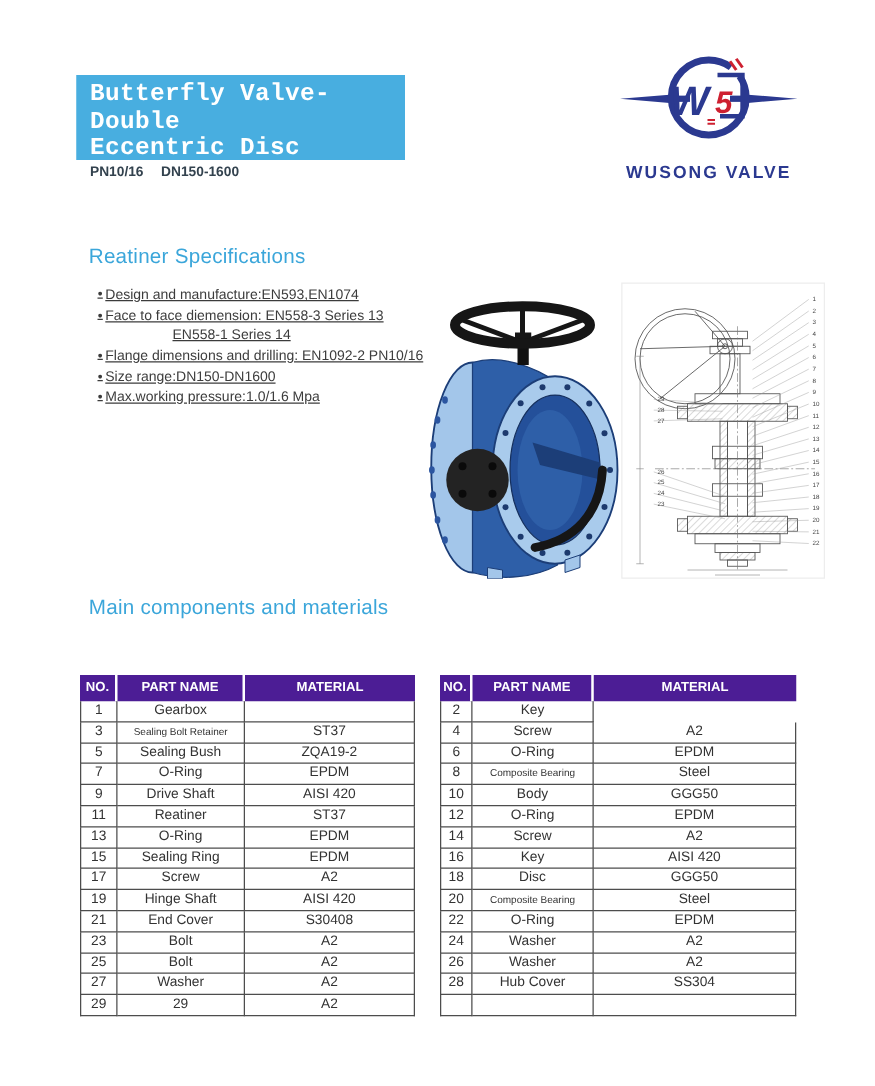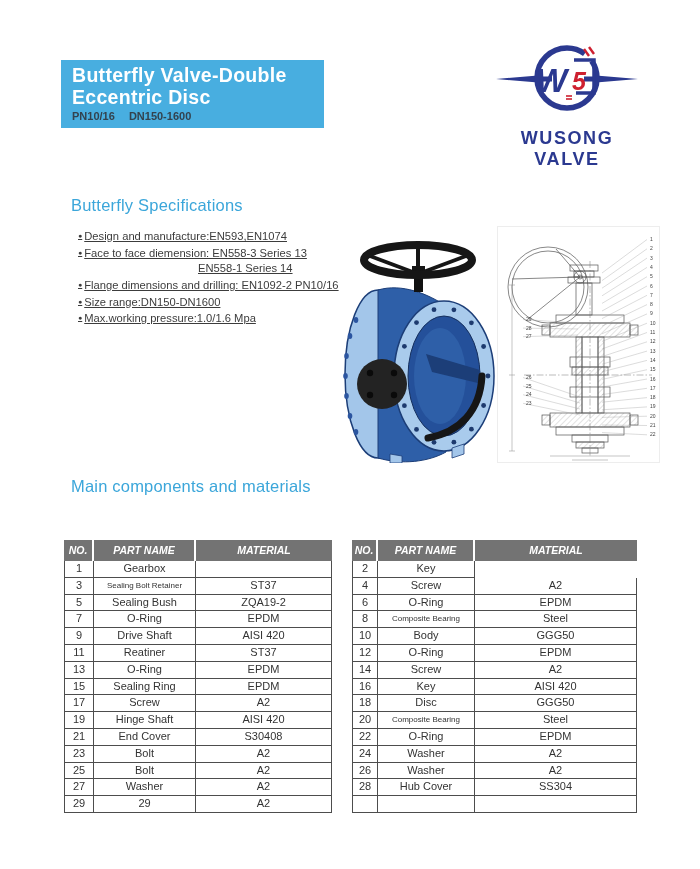--- a/index.html
+++ b/index.html
@@ -2,48 +2,48 @@
 <html><head>
 <meta charset="utf-8">
 <style>
   html,body{margin:0;padding:0;background:#fff;}
   .page{position:relative;width:700px;height:869px;background:#ffffff;
         font-family:"Liberation Sans",sans-serif;overflow:hidden;}
 
   
   .banner{position:absolute;left:61px;top:60px;width:263px;height:68px;
           background:#48AEE0;box-sizing:border-box;padding:5px 0 0 11px;}
-  .banner-title{color:#ffffff;font-weight:bold;font-size:19.5px;line-height:21.5px;letter-spacing:.3px;}
+  .banner-title{color:#ffffff;font-weight:bold;font-size:19.5px;line-height:21.5px;letter-spacing:.3px;font-family:Liberation Mono, monospace;}
   .banner-sub{margin-top:2px;font-size:11px;font-weight:bold;color:#33424E;}
   .banner-sub .pn{margin-right:11px;}
 
   
   .logo{position:absolute;left:492px;top:34px;width:150px;text-align:center;}
-  .brand{margin-top:2px;font-size:18px;font-weight:bold;letter-spacing:1.6px;color:#2B3990;}
+  .brand{margin-top:2px;font-size:14px;font-weight:bold;letter-spacing:1.6px;color:#2B3990;}
 
   
   .sec{position:absolute;margin:0;font-weight:400;font-size:16.5px;color:#3BA6DA;letter-spacing:.2px;}
   #spec-heading{left:71px;top:196px;}
   #comp-heading{left:71px;top:477px;}
 
   
   .spec-list{position:absolute;left:78px;top:228px;width:275px;font-size:11.2px;color:#3C3C3C;text-decoration:underline;}
   .spec-line{display:flex;line-height:16.5px;}
   .bullet{font-size:7px;line-height:16.5px;margin-right:2px;}
-  .spec-cont{margin-left:120px;line-height:14px;padding-bottom:2px;}
+  .spec-cont{margin-left:60px;line-height:14px;padding-bottom:2px;}
 
   
   .valve-photo{position:absolute;left:332px;top:226px;width:168px;height:237px;}
   .valve-drawing{position:absolute;left:497px;top:226px;width:163px;height:237px;
                  border:1px solid #ededed;box-sizing:border-box;background:#fff;}
 
   
   .tables{position:absolute;left:64px;top:540px;display:flex;gap:20px;}
   .ctable{display:flex;flex-direction:column;}
-  .thead{display:flex;background:#737373;font-style:italic;}
+  .thead{display:flex;background:#4c1d95;}
   .thead .cell{color:#fff;font-size:10.5px;font-weight:bold;height:21px;line-height:21px;
                text-align:center;border-right:2px solid #fff;box-sizing:border-box;}
   .thead .cell:last-child{border-right:none;}
   .trow{display:flex;}
   .trow .cell{font-size:11px;color:#333;height:16.8px;line-height:15.8px;text-align:center;
               border-right:1px solid #4d4d4d;border-bottom:1px solid #4d4d4d;box-sizing:border-box;
               overflow:hidden;white-space:nowrap;}
   .trow .cell:first-child{border-left:1px solid #4d4d4d;}
   .trow:first-child .cell{border-top:1px solid #4d4d4d;}
   .cell.small{font-size:8px;}
@@ -79,21 +79,21 @@
 
       <text x="44" y="58" font-family="Liberation Sans, sans-serif" font-size="33" font-weight="bold" font-style="italic" fill="#2B3990">W</text>
       <path d="M82,26 H102 V59 H84" fill="none" stroke="#2B3990" stroke-width="3.5"></path>
       <text x="80" y="56" font-family="Liberation Sans, sans-serif" font-size="25" font-weight="bold" font-style="italic" fill="#CE2030">5</text>
       <line x1="74" y1="62" x2="80" y2="62" stroke="#CE2030" stroke-width="1.6"></line>
       <line x1="74" y1="65" x2="80" y2="65" stroke="#CE2030" stroke-width="1.6"></line>
     </svg>
     <div class="brand">WUSONG VALVE</div>
   </div>
 
-  <h2 class="sec" id="spec-heading">Butterfly Specifications</h2>
+  <h2 class="sec" id="spec-heading">Reatiner Specifications</h2>
   <div class="spec-list" id="specs-list">
       <div class="spec-line">
         <span class="bullet">●</span>
         <span>Design and manufacture:EN593,EN1074</span>
       </div>
       <div class="spec-line">
         <span class="bullet">●</span>
         <span>Face to face diemension: EN558-3 Series 13</span>
       </div>
       <div class="spec-cont">EN558-1 Series 14</div>

